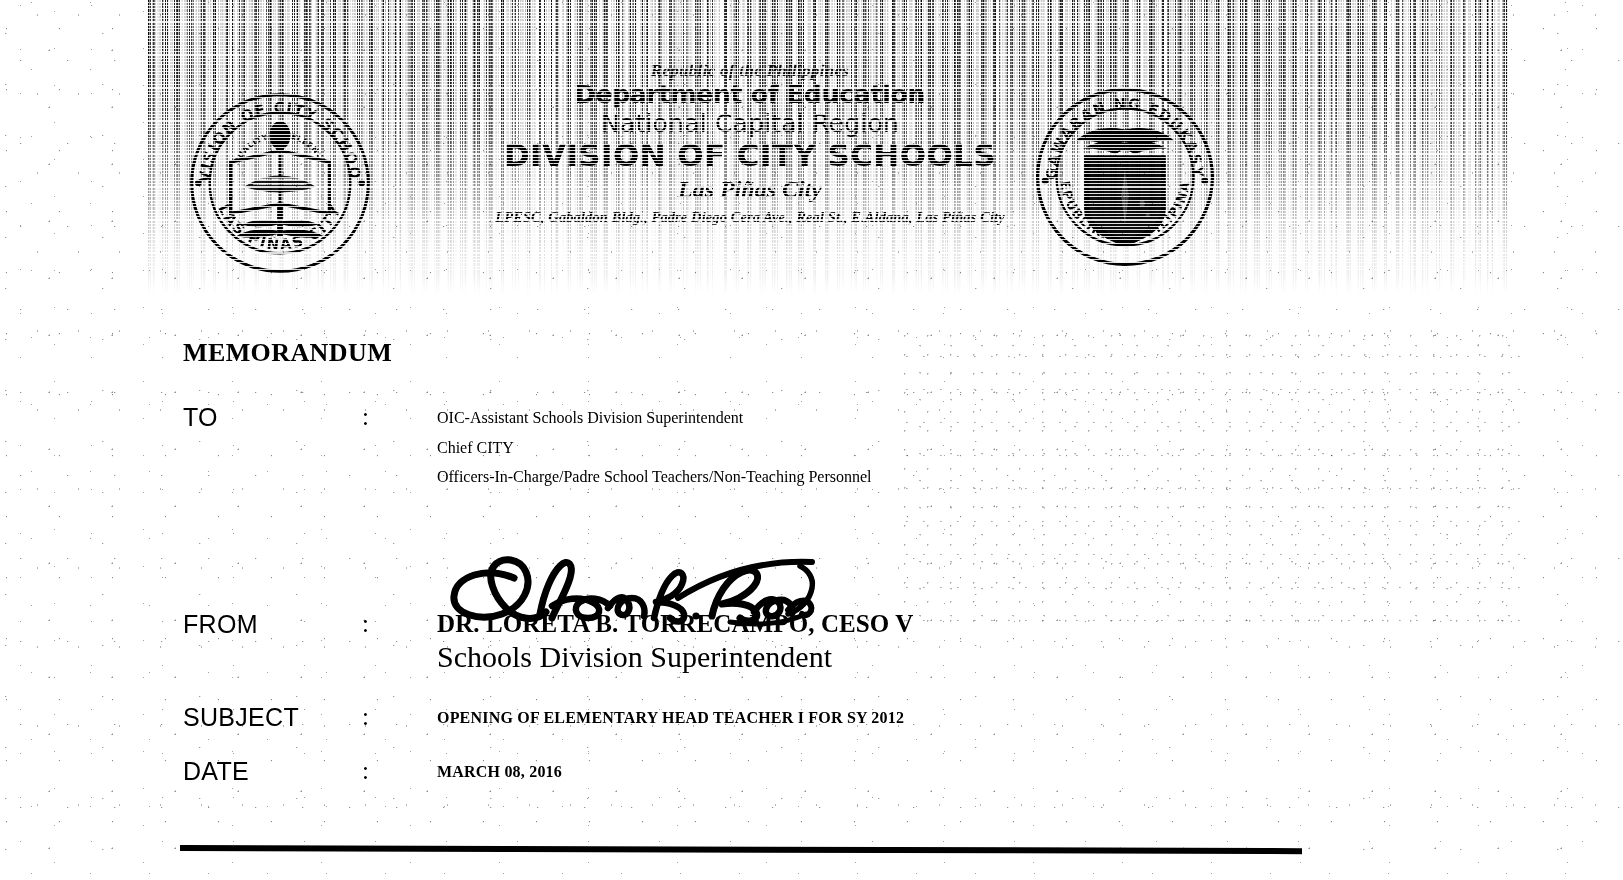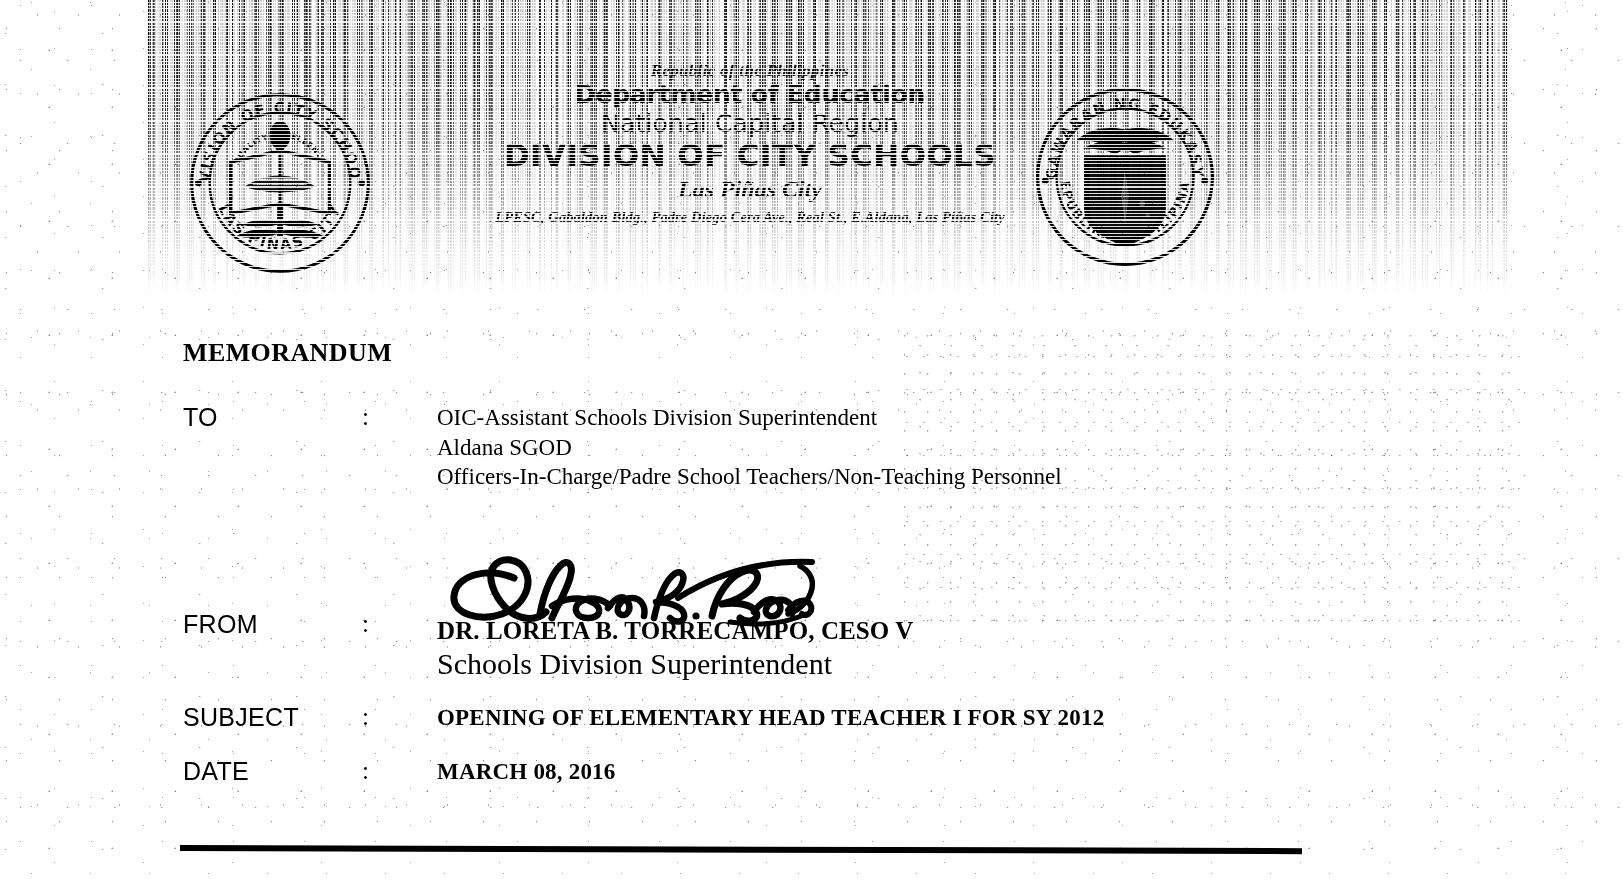--- a/index.html
+++ b/index.html
@@ -151,32 +151,32 @@
     font-size:25px; letter-spacing:0.3px; white-space:nowrap;
   }
   .row .colon {
     position:absolute; left:362px;
     font-family:"Liberation Serif", serif;
     font-size:25px;
   }
   .row .value {
     position:absolute; left:437px;
     font-family:"Liberation Serif", serif;
-    font-size:23px; line-height:29.5px; white-space:nowrap;
+    font-size:16px; line-height:29.5px; white-space:nowrap;
   }
   .value.bold { font-weight:700; letter-spacing:0.2px; }
 
   #row-to     { top:403px; }
   #row-from   { top:610px; }
   #row-subject{ top:703px; }
   #row-date   { top:757px; }
 
   #row-to .value { line-height:29.5px; }
 
-  #from-stack { position:absolute; left:437px; top:610px;margin-top:7px; }
+  #from-stack { position:absolute; left:437px; top:610px; }
   #from-name {
     font-family:"Liberation Serif", serif;
     font-weight:700; font-size:25px; letter-spacing:0.1px;
     white-space:nowrap;
   }
   #from-title {
     font-family:"Liberation Serif", serif;
     font-size:30px; margin-top:2px; white-space:nowrap;
   }
 
@@ -286,21 +286,21 @@
     </div>
   </div>
 
   <div id="memo-title">MEMORANDUM</div>
 
   <div class="row" id="row-to">
     <span class="label">TO</span>
     <span class="colon">:</span>
     <div class="value">
       <div>OIC-Assistant Schools Division Superintendent</div>
-      <div>Aldana SGOD</div>
+      <div>Chief CITY</div>
       <div>Officers-In-Charge/Padre School Teachers/Non-Teaching Personnel</div>
     </div>
   </div>
 
   <div id="signature">
     <svg viewBox="0 0 380 78" aria-hidden="true">
       <g fill="none" stroke="#000" stroke-linecap="round" stroke-linejoin="round">
 
         <path d="M 74,26 C 46,14 16,24 14,44 C 12,62 40,70 62,62
                  C 84,54 92,34 86,20 C 80,6 62,4 54,14

